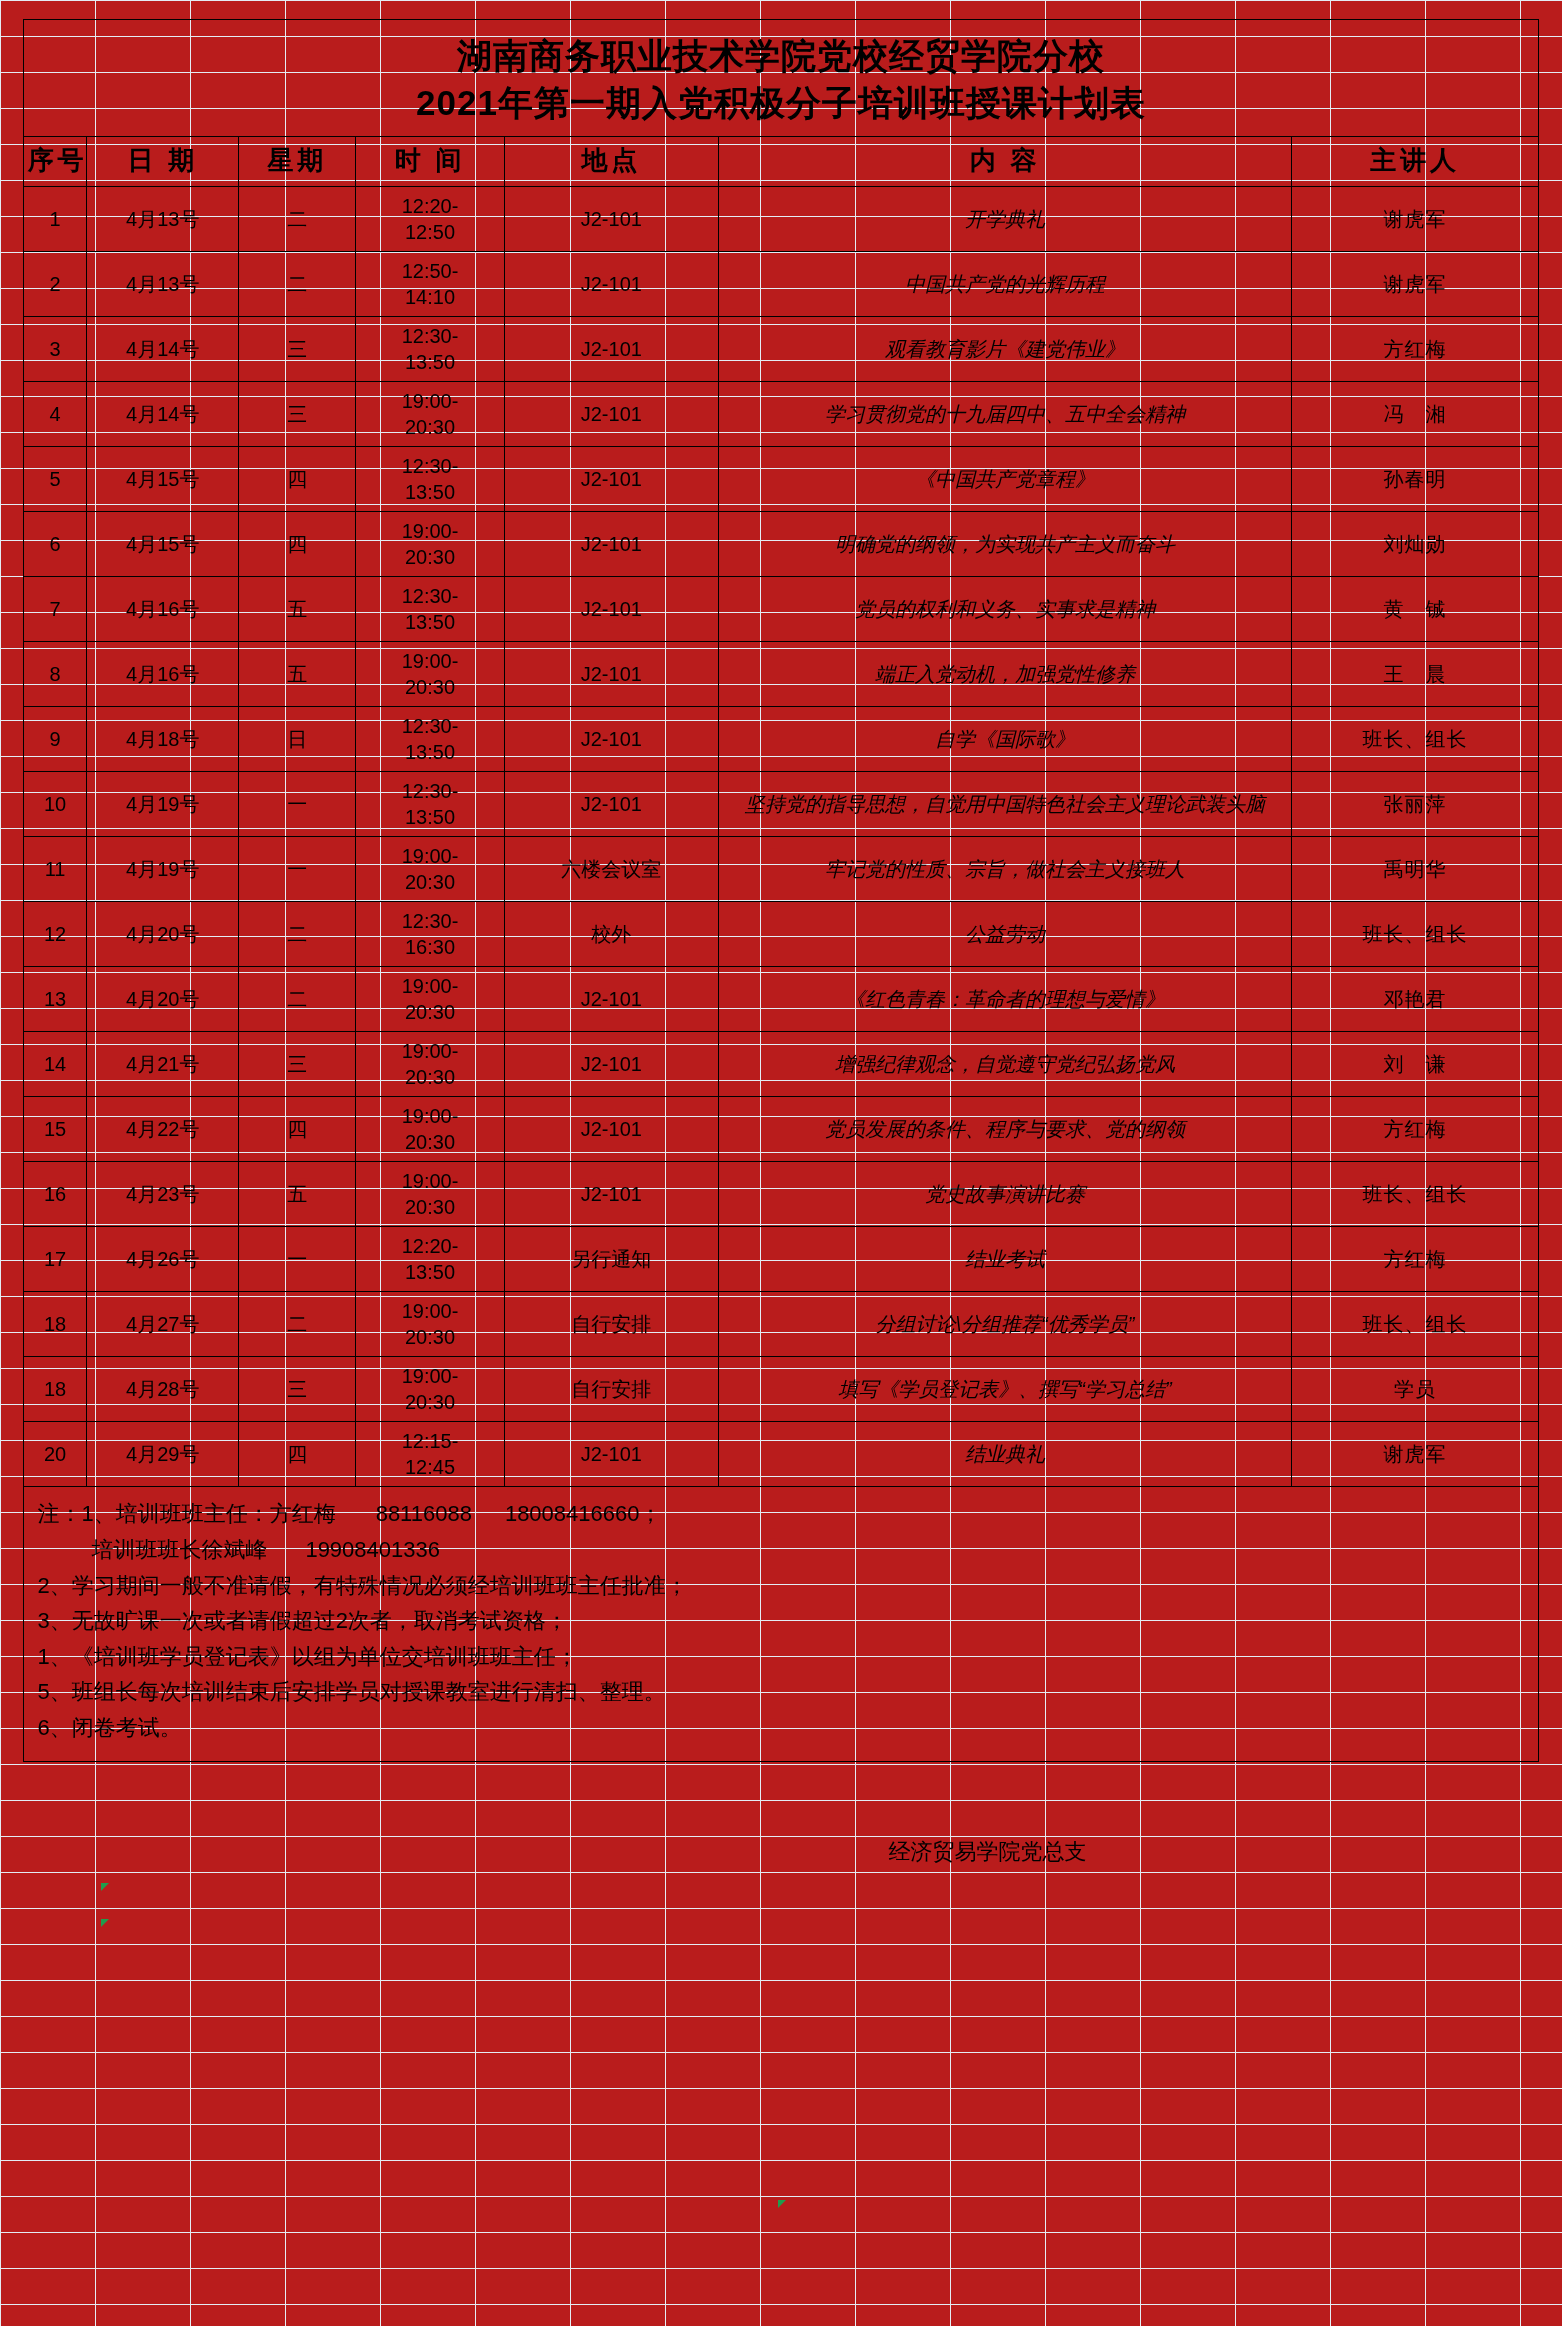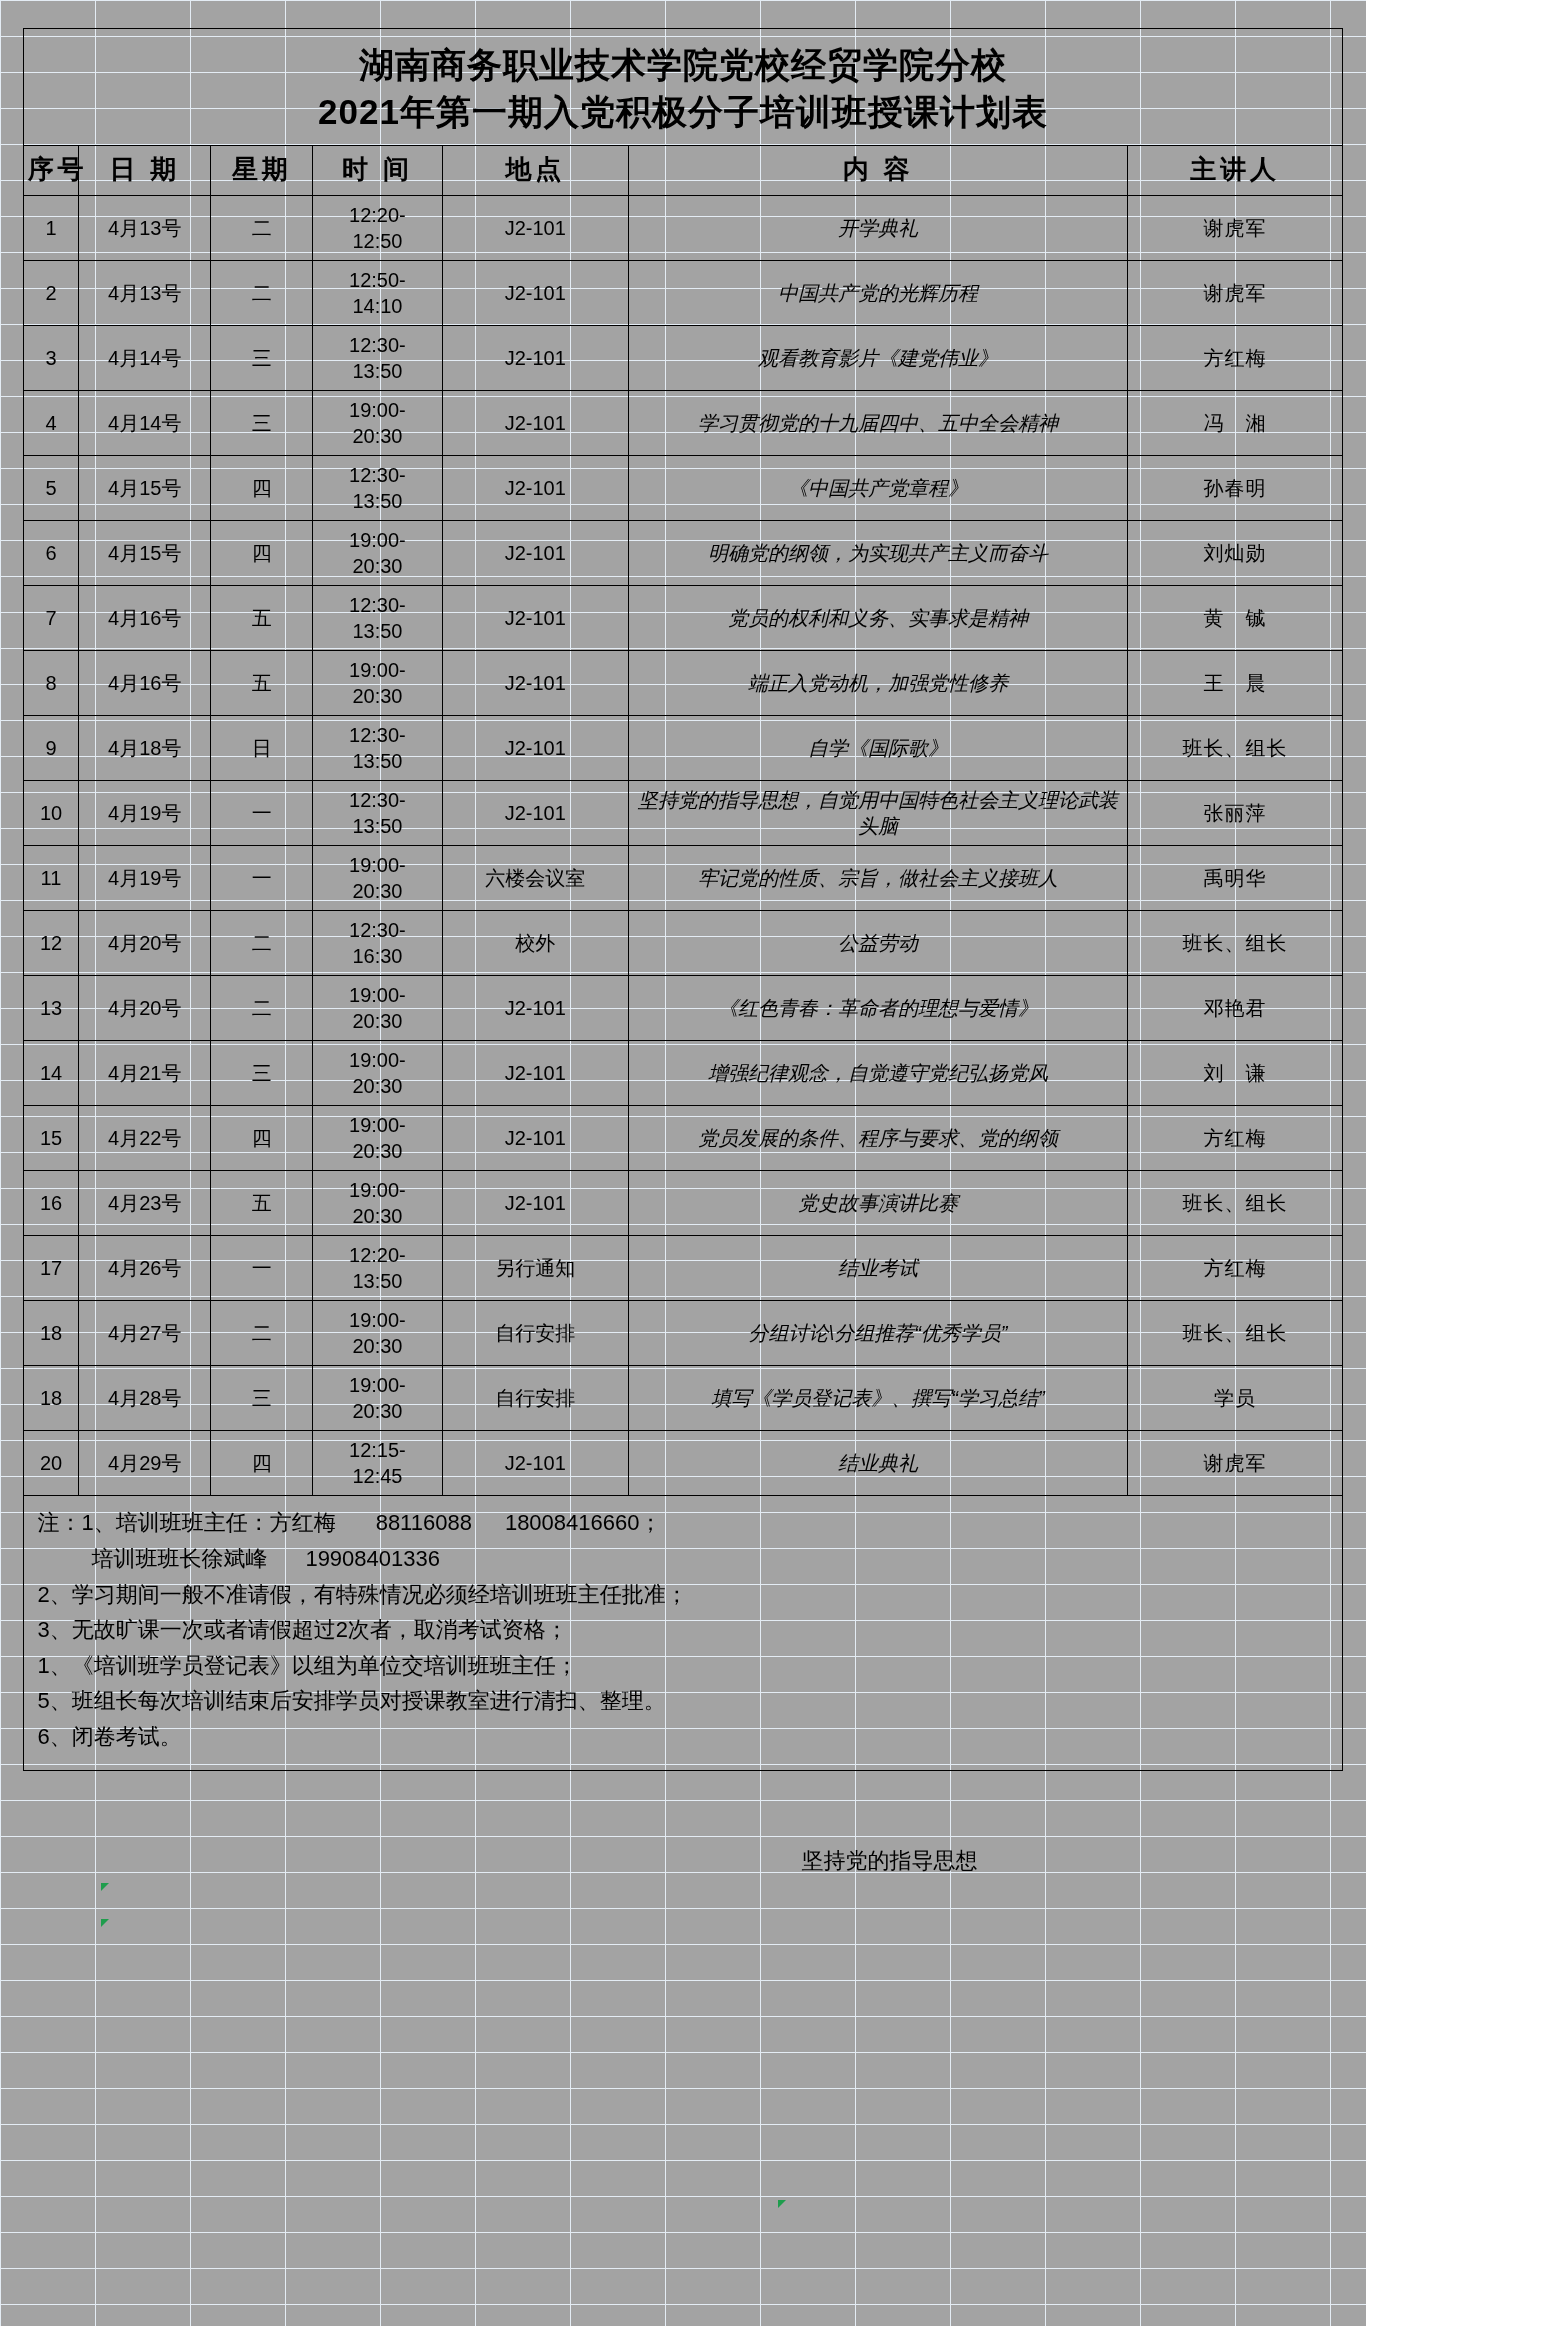--- a/index.html
+++ b/index.html
@@ -5,26 +5,26 @@
   html, body {
     margin: 0;
     padding: 0;
     background: #ffffff;
   }
   body {
     font-family: "Liberation Sans", "DejaVu Sans", sans-serif;
     color: #000000;
   }
   #page {
-    width: 1366px;
+    width: 1562px;
     height: 2327px;
     position: relative;
-    background: #a3a3a3;
+    background: #b91c1c;
     box-sizing: border-box;
-    padding: 28px 23px 0 23px;
+    padding: 19px 23px 0 23px;
   }
   
   #grid-bg {
     position: absolute;
     inset: 0;
     background-image:
       repeating-linear-gradient(to right, #e4ecf4 0 1px, transparent 1px 95px),
       repeating-linear-gradient(to bottom, #e4ecf4 0 1px, transparent 1px 36px);
     pointer-events: none;
     z-index: 0;
@@ -405,21 +405,21 @@
         <span class="nm">培训班班长</span><span class="nm">徐斌峰</span><span class="gap3"></span><span class="nm">19908401336</span>
       </div>
       <div class="n-line">2、学习期间一般不准请假，有特殊情况必须经培训班班主任批准；</div>
       <div class="n-line">3、无故旷课一次或者请假超过2次者，取消考试资格；</div>
       <div class="n-line">1、《培训班学员登记表》以组为单位交培训班班主任；</div>
       <div class="n-line">5、班组长每次培训结束后安排学员对授课教室进行清扫、整理。</div>
       <div class="n-line">6、闭卷考试。</div>
     </div>
 
     <div class="signature">
-      <div>坚持党的指导思想</div>
+      <div>经济贸易学院党总支</div>
     </div>
 
   </div>
 
   <div class="green-mark" style="left:101px; top:1883px;"></div>
   <div class="green-mark" style="left:101px; top:1919px;"></div>
   <div class="green-mark" style="left:778px; top:2200px;"></div>
 </div>
 
 

